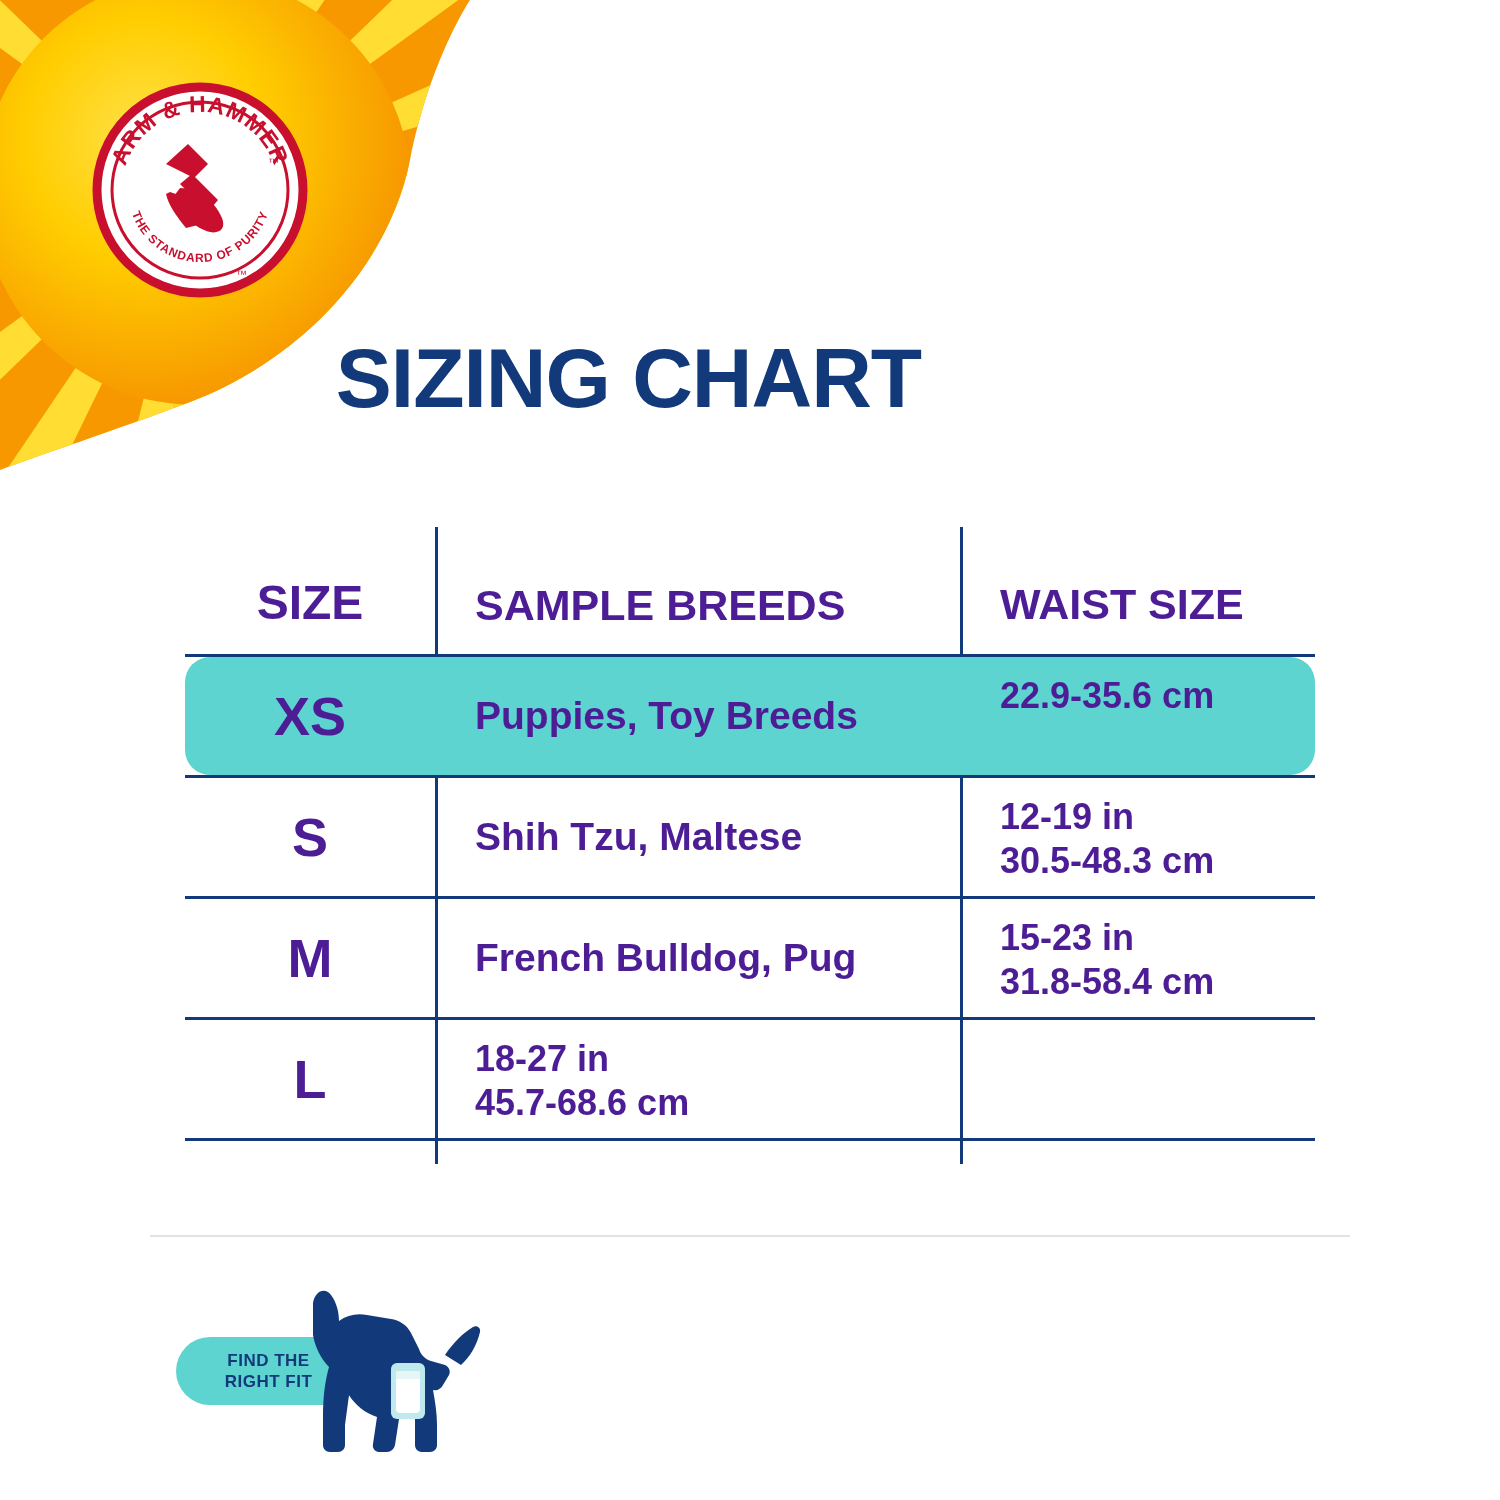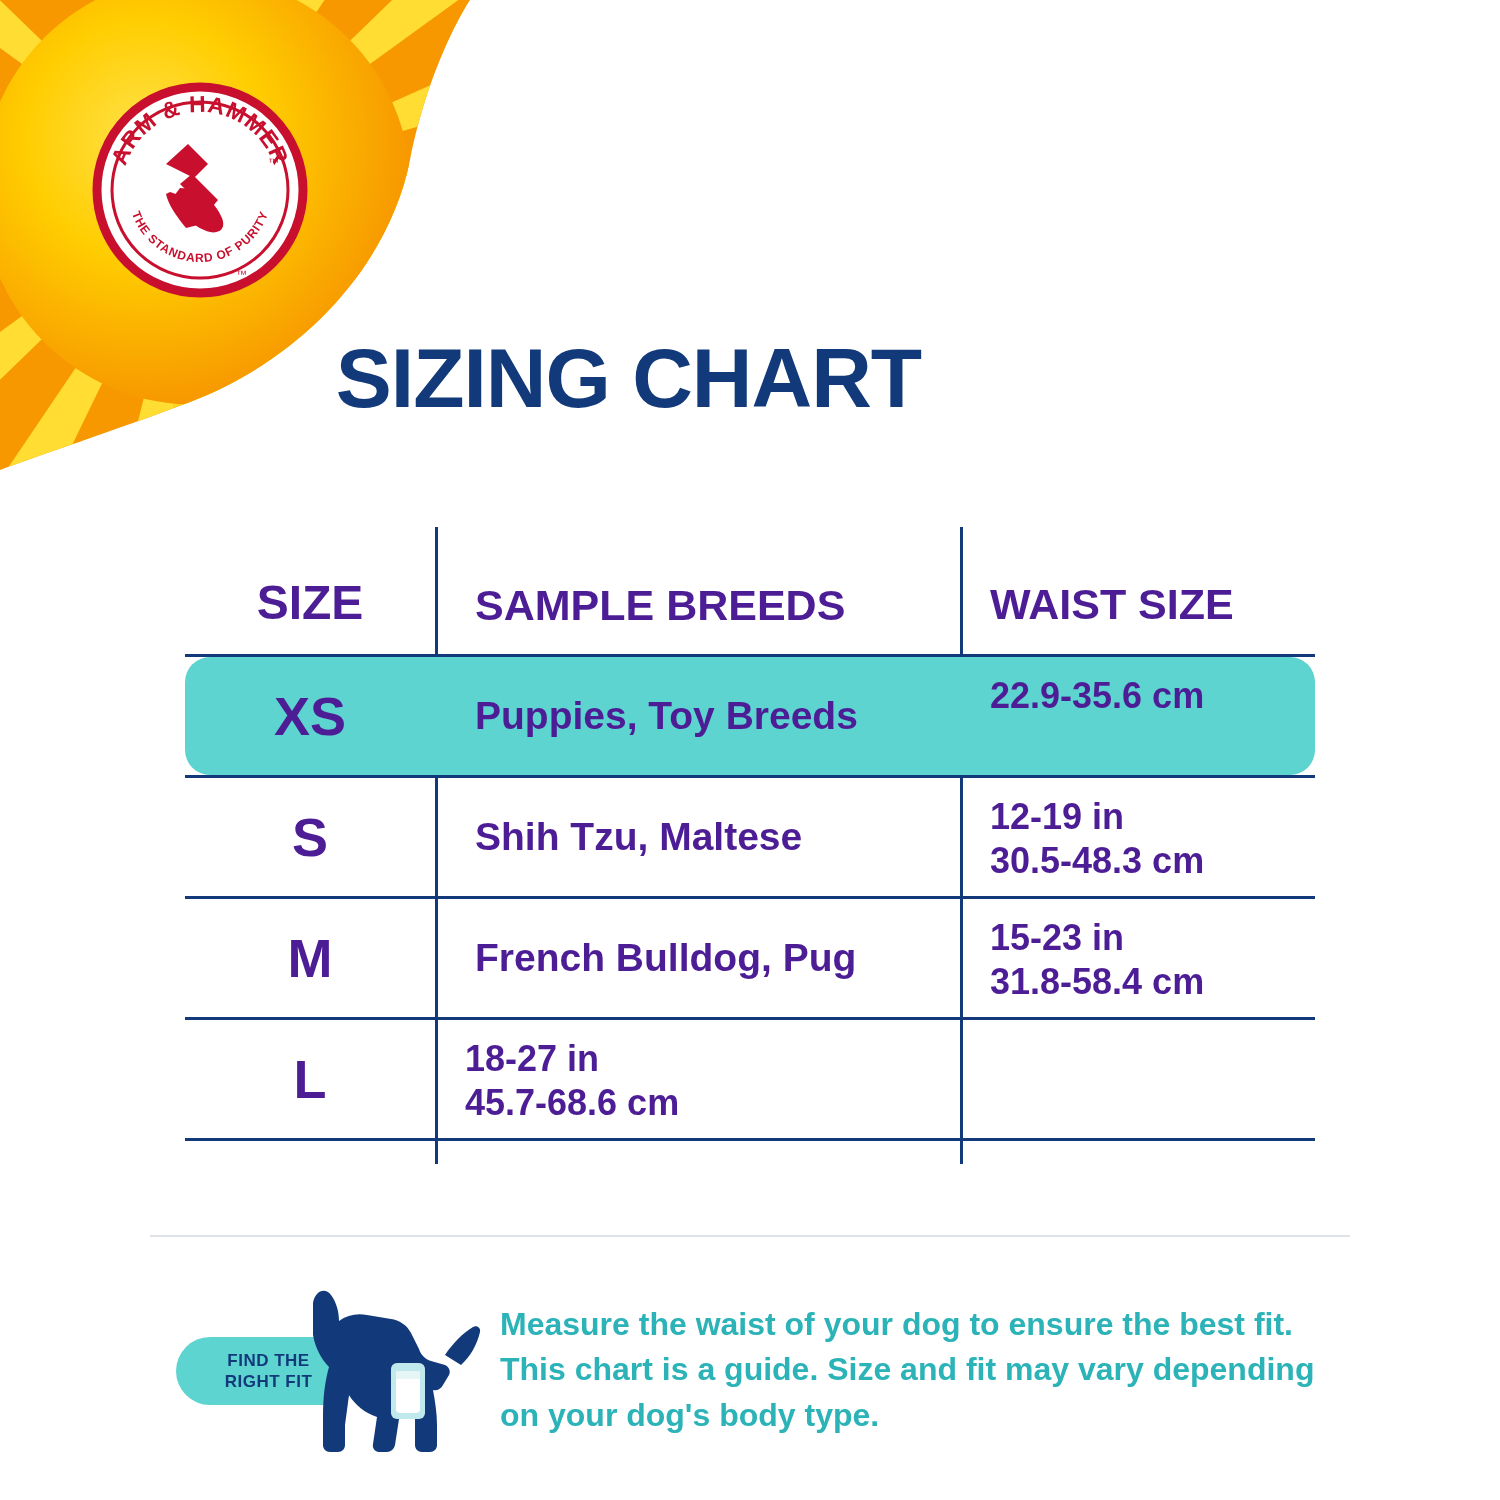--- a/index.html
+++ b/index.html
@@ -81,21 +81,21 @@
     font-weight: bold;
   }
   .c-breed {
     width: 525px;
     padding-left: 40px;
     font-size: 39px;
     font-weight: bold;
   }
   .c-waist {
     width: 355px;
-    padding-left: 30px;
+    padding-left: 40px;
     font-size: 36px;
     font-weight: bold;
     line-height: 1.22;
     display: block;
     padding-top: 17px;
   }
   .row.header .c-size {
     font-size: 48px;
     align-items: flex-end;
     padding-bottom: 24px;
@@ -325,14 +325,13 @@
           <path d="M150 70 C158 58 168 48 178 42 C182 40 186 43 185 47 C182 60 175 72 166 80 Z"></path>
         </g>
         <g>
           <rect x="96" y="78" width="34" height="56" rx="6" fill="#bfe9ec"></rect>
           <rect x="101" y="86" width="24" height="42" rx="4" fill="#ffffff"></rect>
           <rect x="101" y="86" width="24" height="8" fill="#e6f6f7"></rect>
         </g>
       </svg>
     </div>
   </div>
-  <div class="footer-text">Measure the waist of your dog to ensure the best fit.  This chart is a guide.  Size and fit may vary depending on your dog's body type.</div>
 </div>
 
 </body></html>

